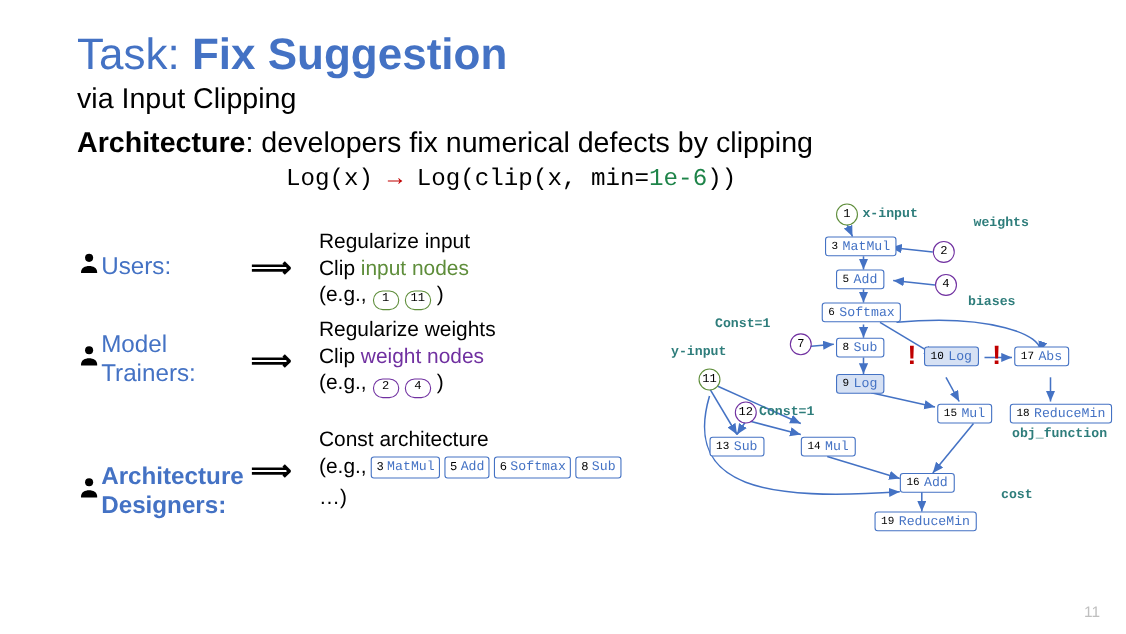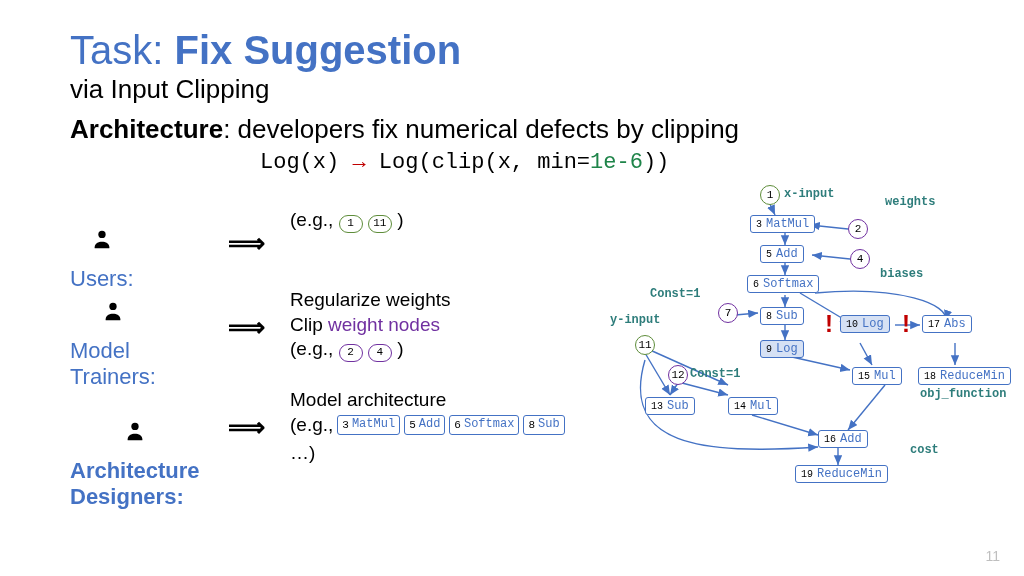--- a/index.html
+++ b/index.html
@@ -6,21 +6,21 @@
   .slide{position:relative;width:1024px;height:576px;}
   .title{position:absolute;left:70px;top:28px;font-size:40px;color:#4472c4;}
   .title .bold{font-weight:700;text-align:right;}
   .subtitle{position:absolute;left:70px;top:74px;font-size:26px;color:#000;}
   .obs{position:absolute;left:70px;top:114px;font-size:26px;}
   .obs b{font-weight:700;}
   .code-ex{position:absolute;left:260px;top:150px;font-family:'Courier New',monospace;font-size:22px;}
   .code-ex .arrow{color:#c00000;}
   .code-ex .num{color:#1e8449;}
   
-  .role{position:absolute;left:70px;display:flex;align-items:center;gap:10px;font-size:22px;color:#4472c4;flex-direction:column;}
+  .role{position:absolute;left:70px;display:flex;align-items:center;font-size:22px;color:#4472c4;}
   .role .icon svg{width:22px;height:22px;fill:#000;}
   .role1{top:228px;}
   .role2{top:300px;}
   .role3{top:420px;font-weight:bold;}
   .imp{position:absolute;font-size:26px;font-weight:700;}
   .imp1{left:228px;top:228px;}
   .imp2{left:228px;top:312px;}
   .imp3{left:228px;top:412px;}
   .desc{position:absolute;left:290px;font-size:19px;line-height:1.3;max-width:300px;}
   .desc1{top:208px;}
@@ -95,41 +95,43 @@
     <span class="icon"><svg viewBox="0 0 24 24">
           <circle cx="12" cy="7" r="4"></circle>
           <path d="M4 21c0-4 4-6 8-6s8 2 8 6v1H4z"></path>
         </svg></span>
     <span style="white-space:pre-line">Architecture
 Designers:</span>
   </div>
   <div class="imp imp3">⟹</div>
 
   <div class="desc desc1">
+    <div>Regularize input</div>
+    <div><span>Clip </span><span class="green-node">input nodes</span></div>
     <div>
       <span>(e.g., </span>
       <span class="chip green">1</span>
       <span class="chip green">11</span>
       <span>)</span>
     </div>
   </div>
 
   <div class="desc desc2">
     <div>Regularize weights</div>
     <div><span>Clip </span><span class="purple-node">weight nodes</span></div>
     <div>
       <span>(e.g., </span>
       <span class="chip purple">2</span>
       <span class="chip purple">4</span>
       <span>)</span>
     </div>
   </div>
 
   <div class="desc desc3">
-    <div>Model architecture</div>
+    <div>Const architecture</div>
     <div style="display:flex;align-items:center;gap:4px;flex-wrap:wrap">
       <span>(e.g., </span>
       <span class="nodebox">
           <span class="id">3</span>
           <span class="nm">MatMul</span>
         </span>
       <span class="nodebox">
           <span class="id">5</span>
           <span class="nm">Add</span>
         </span>

